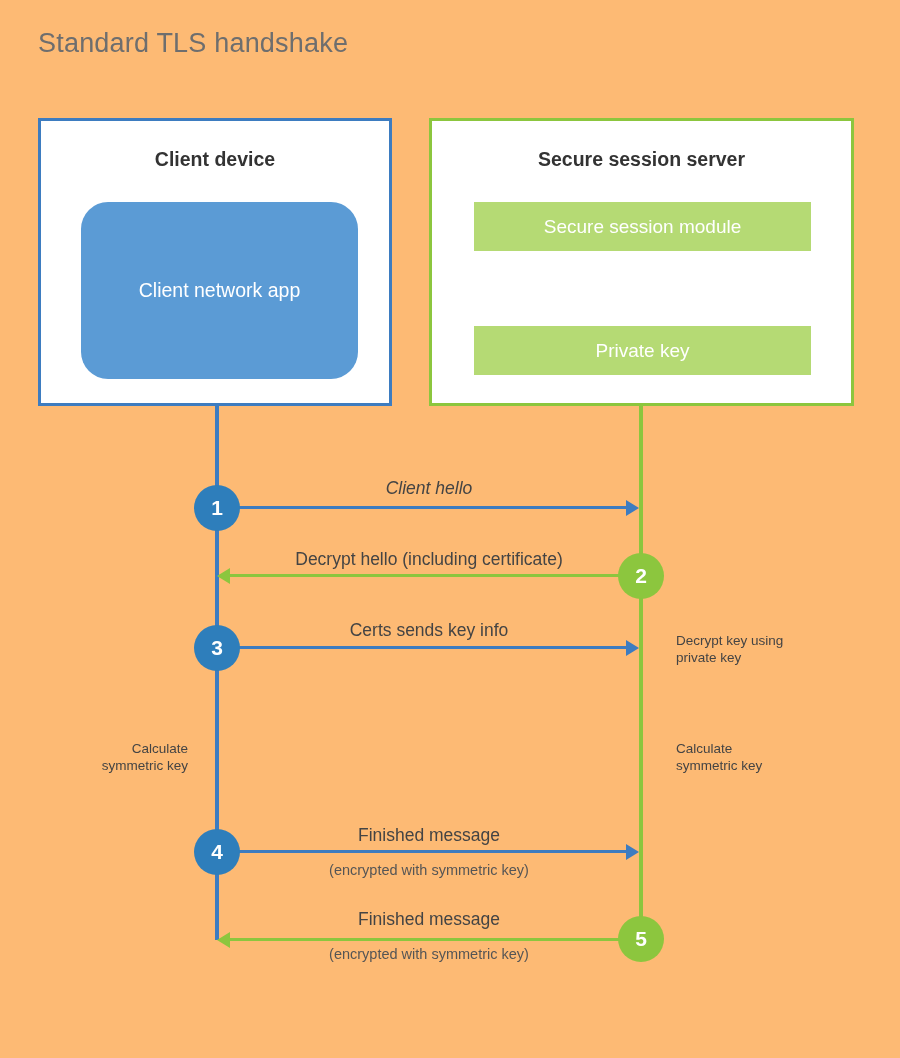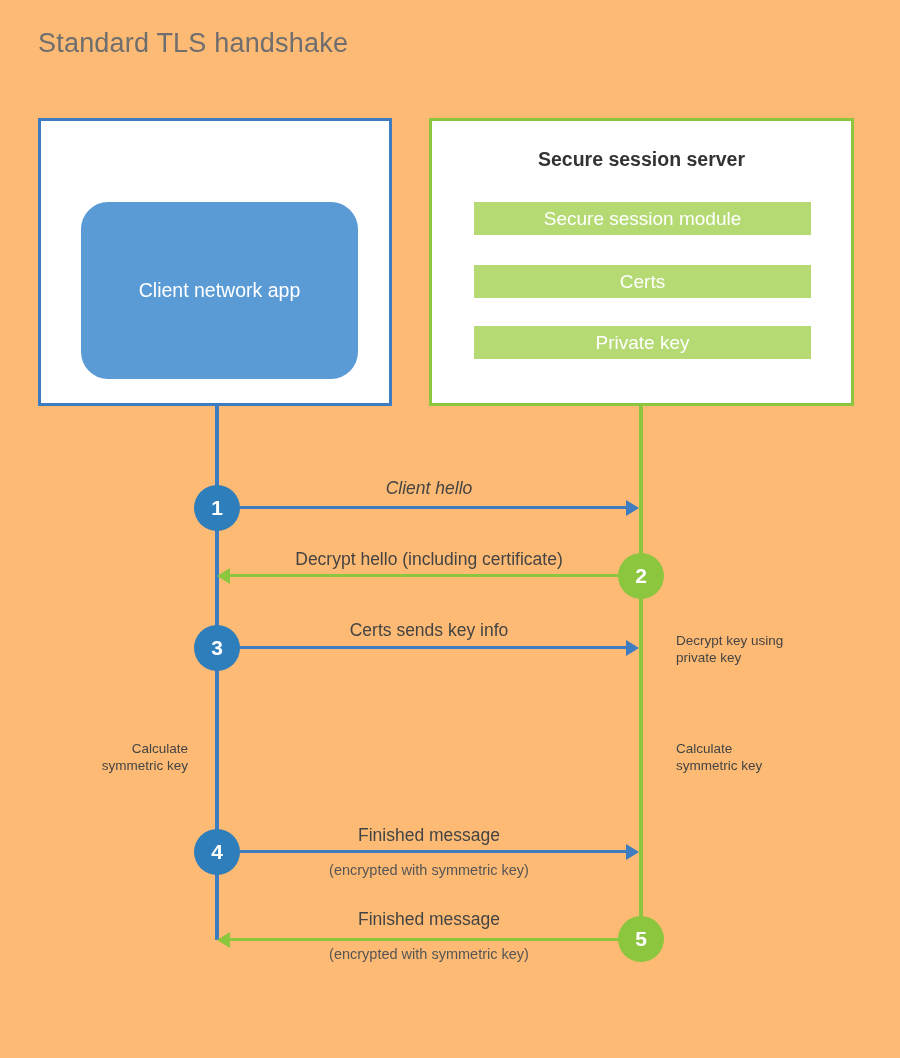--- a/index.html
+++ b/index.html
@@ -82,21 +82,21 @@
     line-height: 27px;
     text-align: center;
     width: 190px;
   }
 
   
   .server-bar {
     position: absolute;
     left: 42px;
     width: 337px;
-    height: 33px;
+    height: 49px;
     background: #B5DA74;
     display: flex;
     align-items: center;
     justify-content: center;
   }
   .server-bar-label {
     color: #ffffff;
     font-size: 19px;
   }
   #server-bar-0 { top: 81px; }
@@ -183,32 +183,30 @@
   .side-note.right { text-align: left; }
 </style>
 </head>
 <body>
 
 <div id="canvas">
 
   <div id="page-title">Standard TLS handshake</div>
 
   <div id="client-box" class="party-box">
+    <div class="party-title">Client device</div>
     <div id="client-app-block">
       <div id="client-app-label">Client network app</div>
     </div>
   </div>
 
   <div id="server-box" class="party-box">
     <div class="party-title">Secure session server</div>
     <div id="server-bar-0" class="server-bar">
       <span class="server-bar-label">Secure session module</span>
-    </div>
-    <div id="server-bar-1" class="server-bar">
-      <span class="server-bar-label">Certs</span>
     </div>
     <div id="server-bar-2" class="server-bar">
       <span class="server-bar-label">Private key</span>
     </div>
   </div>
 
   <div id="client-lifeline" class="lifeline"></div>
   <div id="server-lifeline" class="lifeline"></div>
 
   <div class="msg-main" style="left:217px; top:478px; width:424px;font-style:italic;">Client hello</div>

